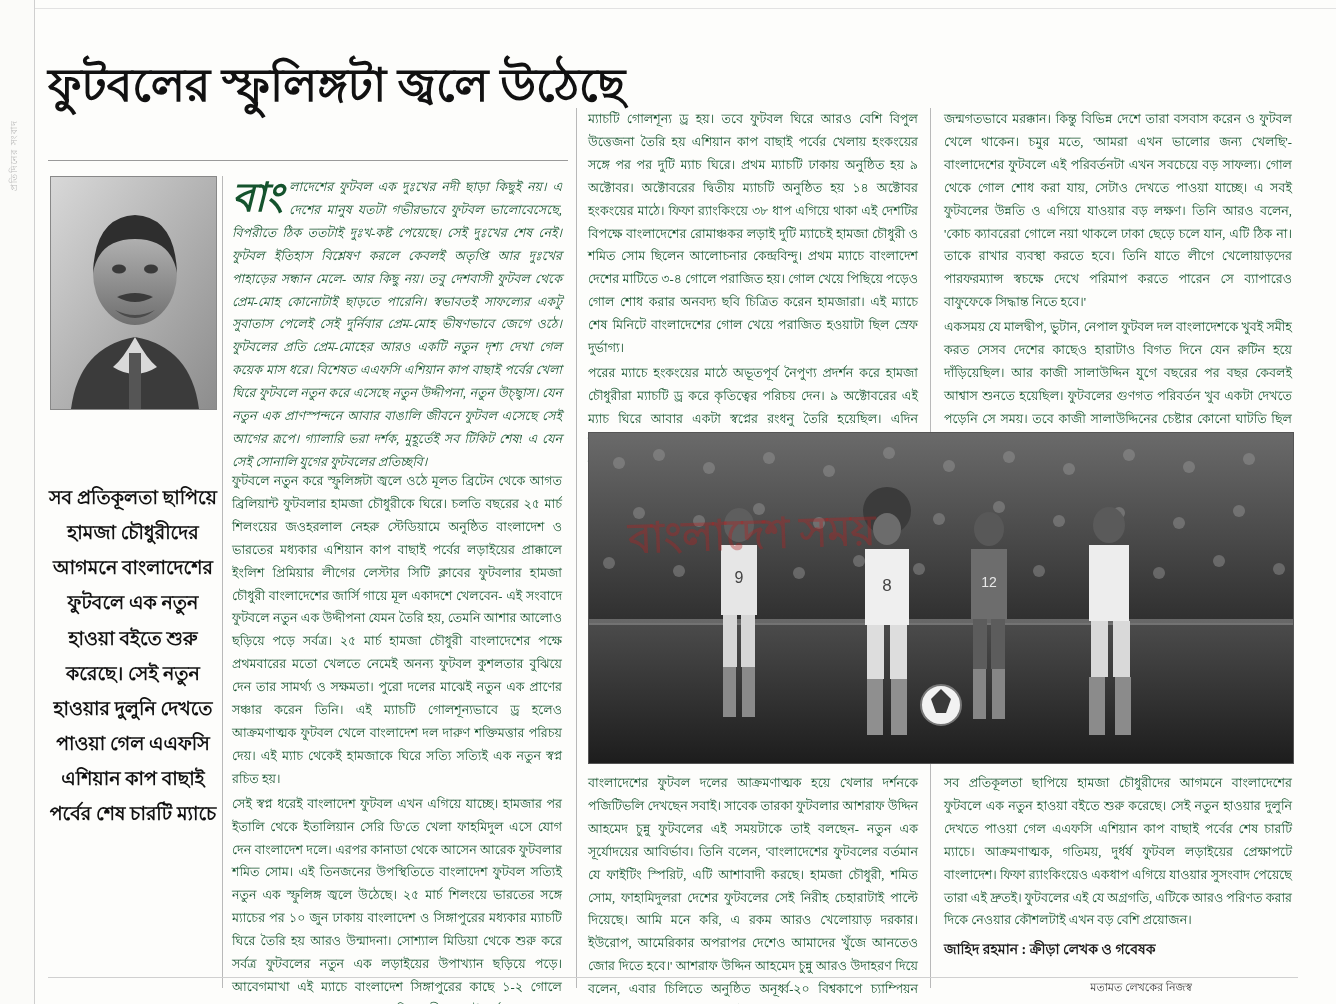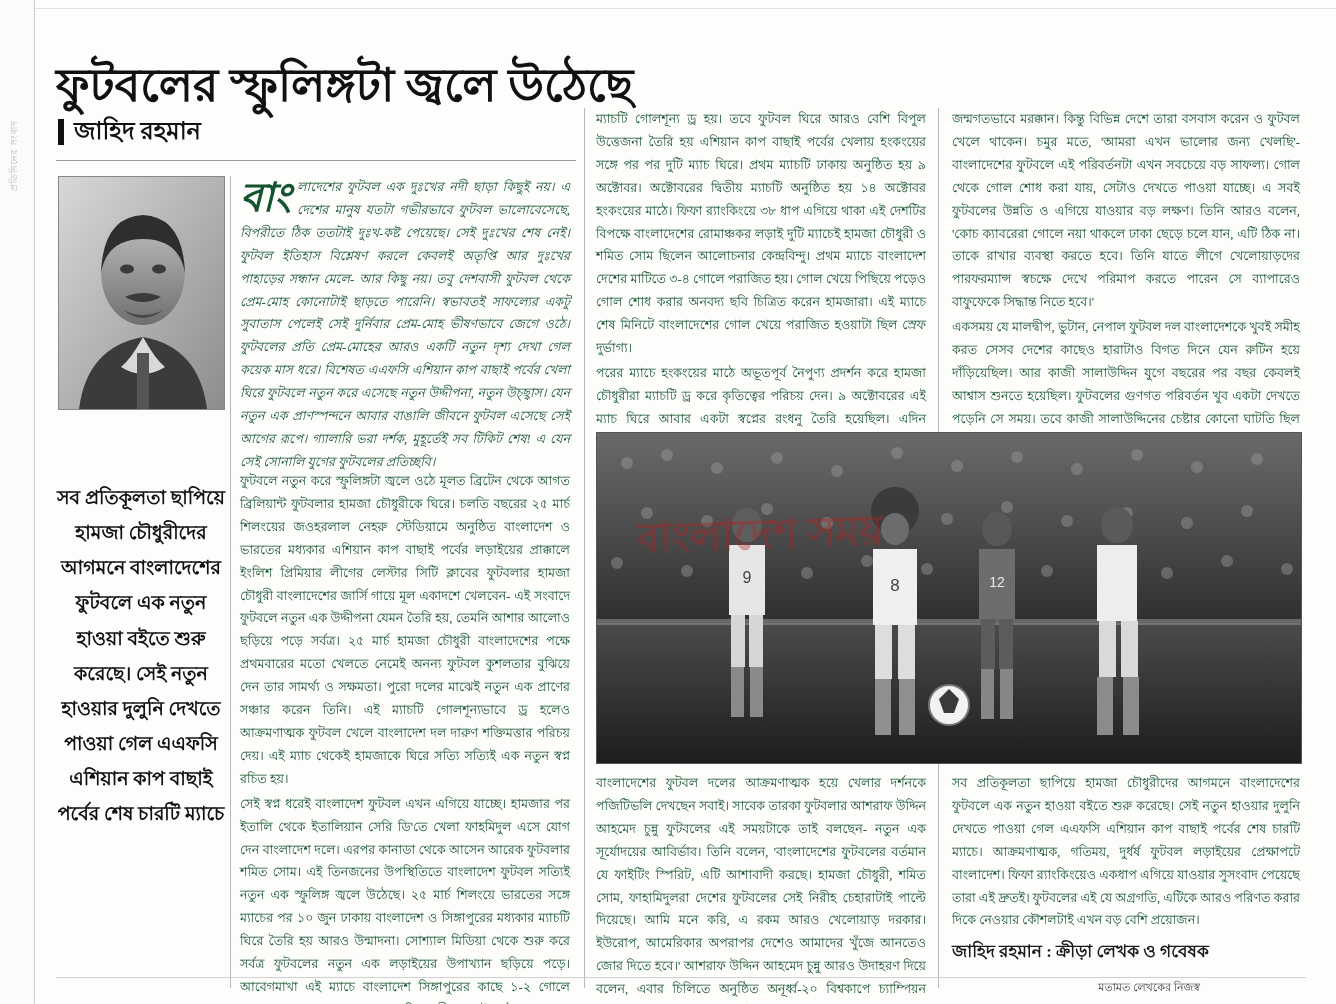--- a/index.html
+++ b/index.html
@@ -34,21 +34,21 @@
     left: 6px;
     top: 120px;
     writing-mode: vertical-rl;
     transform: rotate(180deg);
     font-size: 9px;
     color: #b9b9b9;
     letter-spacing: 1px;
   }
   .content {
     position: absolute;
-    left: 30px; top: 0;
+    left: 22px; top: 0;
     width: 1190px; height: 1004px;
   }
   
   .headline {
     position: absolute;
     left: 26px;
     top: 26px;
     width: 850px;
     font-family: "Liberation Serif", serif;
     font-weight: bold;
@@ -162,21 +162,21 @@
     position: absolute;
     left: 922px; top: 772px; width: 348px;
   }
   .signoff {
     position: absolute;
     left: 922px;
     top: 938px;
     width: 348px;
     font-family: "Liberation Serif", serif;
     font-weight: bold;
-    font-size: 17px;
+    font-size: 14px;
   }
   .footer-note {
     position: absolute;
     right: 20px;
     bottom: 6px;
     font-family: "Liberation Serif", serif;
     font-size: 11px;
     color: #333;
     margin-top: 21px;
   }
@@ -205,24 +205,20 @@
   <div class="top-rule"></div>
 
   <div class="left-strip">
     <div class="vtext">প্রতিদিনের সংবাদ</div>
   </div>
 
   <div class="content">
 
     <h1 class="headline">ফুটবলের স্ফুলিঙ্গটা জ্বলে উঠেছে</h1>
 
-    <div class="byline-wrap">
-      <span class="byline-bar"></span>
-      <span class="byline">জাহিদ রহমান</span>
-    </div>
 
     <div class="hr-top"></div>
 
     <div class="author-photo">
       <svg width="165" height="232" viewBox="0 0 165 232">
         <defs>
           <linearGradient id="bg" x1="0" y1="0" x2="1" y2="1">
             <stop offset="0%" stop-color="#d8d8d8"></stop>
             <stop offset="100%" stop-color="#8d8d8d"></stop>
           </linearGradient>

